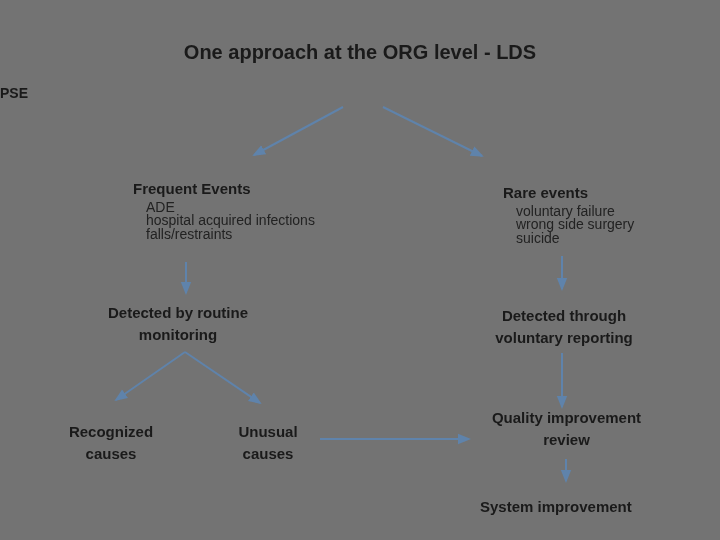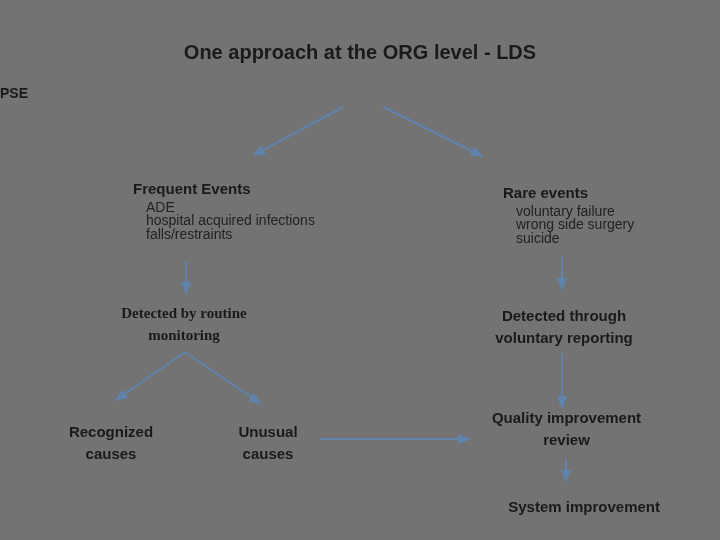--- a/index.html
+++ b/index.html
@@ -10,26 +10,26 @@
   }
   .abs { position:absolute; }
   .title { left:0; right:0; top:41px; text-align:center; font-size:20px; font-weight:600; }
   .pse   { left:0; right:0; top:85px; font-size:14px; font-weight:600; }
   .node-label { font-size:15px; font-weight:600; line-height:18px; white-space:nowrap; }
   .sublist { margin:3px 0 0 13px; font-size:14px; font-weight:400; line-height:13.3px; color:#222; }
   .sublist div { white-space:nowrap; }
   .centered { text-align:center; font-size:15px; font-weight:600; line-height:22px; }
   .freq { left:133px; top:180px; }
   .rare { left:503px; top:184px; }
-  .routine    { left:100px; top:302px; width:168px;font-family:Liberation Serif, serif; }
+  .routine    { left:94px; top:302px; width:168px; }
   .voluntary  { left:483px; top:305px; width:162px; }
   .recognized { left:60px;  top:421px; width:102px; }
   .unusual    { left:217px; top:421px; width:102px; }
   .quality    { left:484px; top:407px; width:165px; }
-  .system     { left:480px; top:498px; width:180px; text-align:right; font-size:15px; font-weight:600; }
+  .system     { left:480px; top:498px; width:180px; text-align:left; font-size:15px; font-weight:600; }
   svg.arrows { position:absolute; left:0; top:0; width:720px; height:540px; pointer-events:none; }
   svg.arrows line { stroke:var(--arrow); stroke-width:2; }
   svg.arrows .head { fill:var(--arrow); }
 </style>
 </head>
 <body>
 
 <div class="slide">
 
   <svg class="arrows" viewBox="0 0 720 540">

